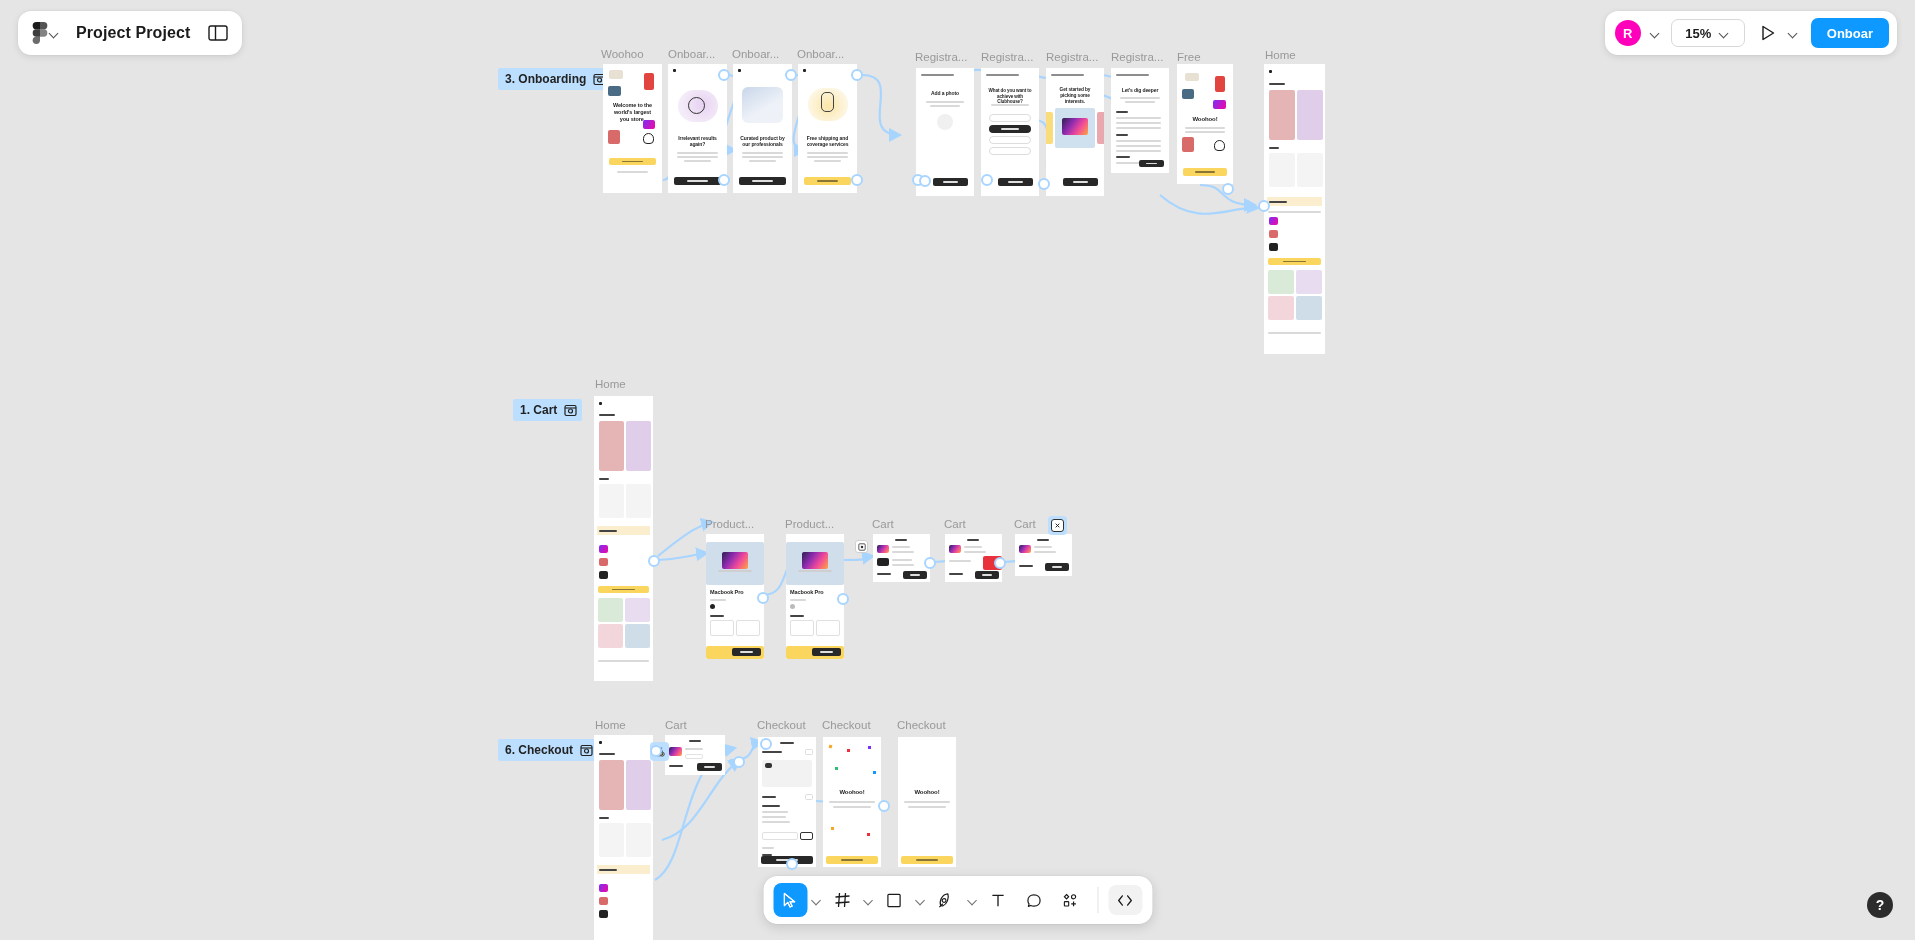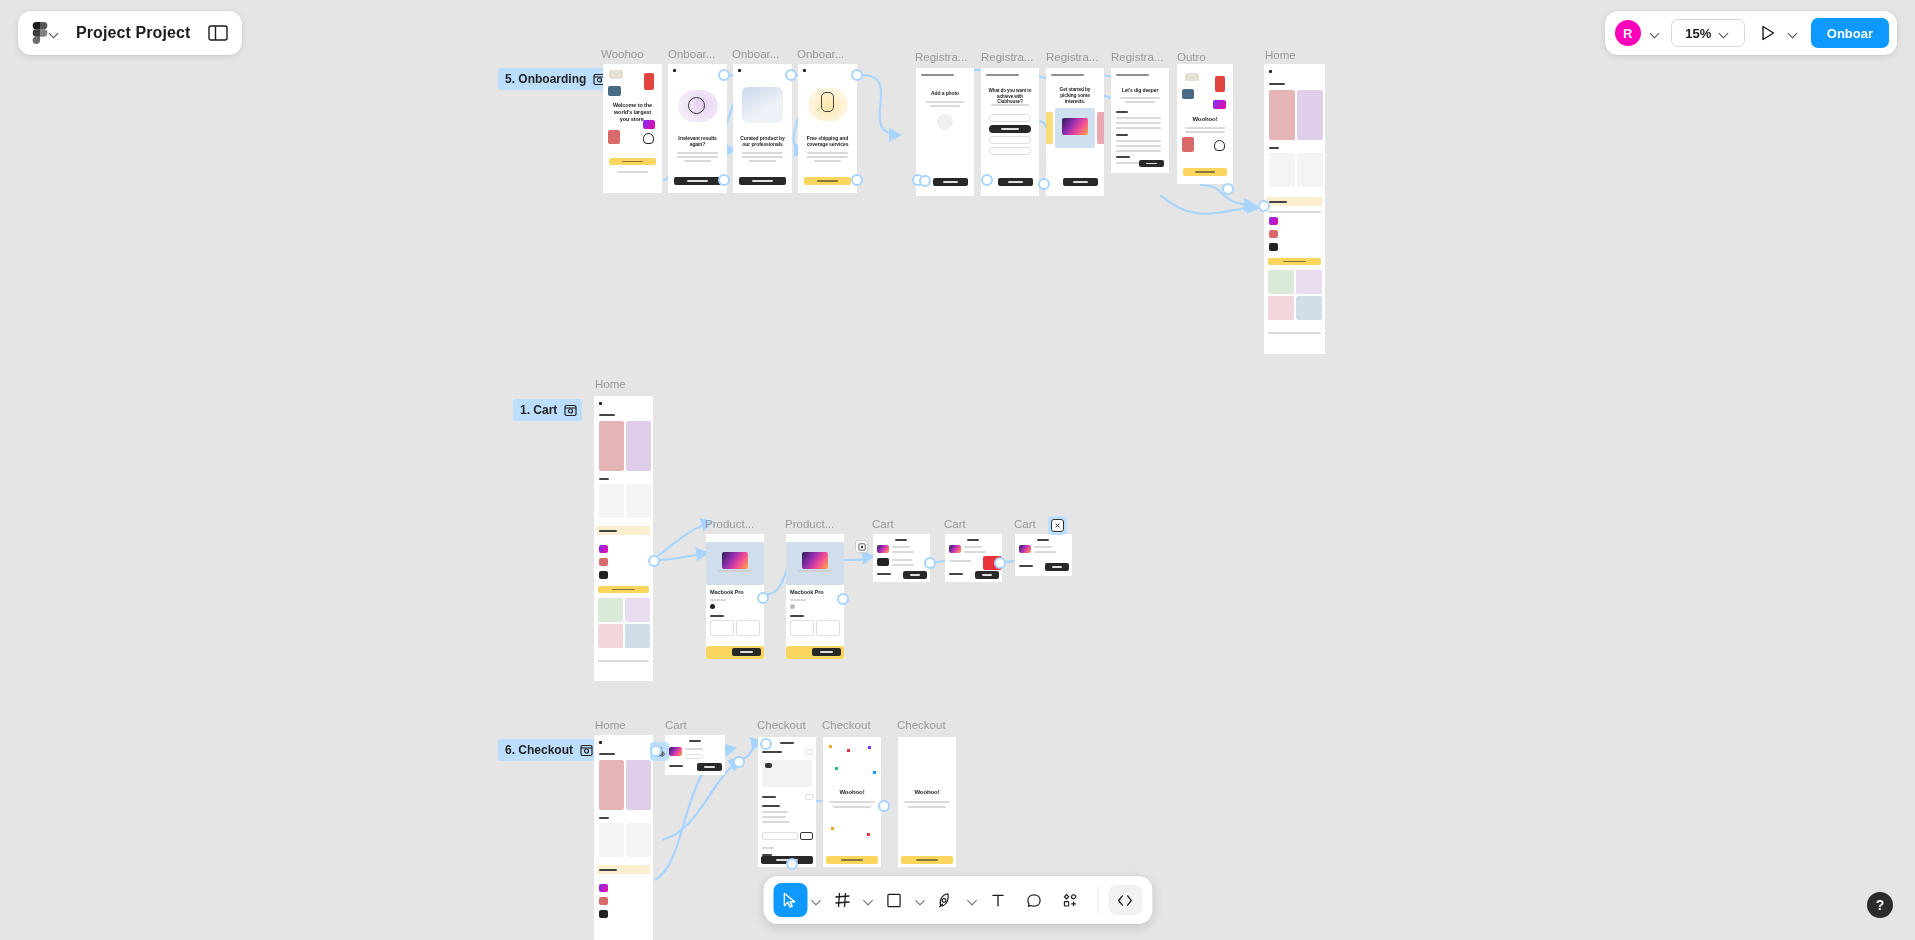--- a/index.html
+++ b/index.html
@@ -221,37 +221,37 @@
       <path d="M655,880 C 690,860 680,760 735,748"></path>
       <path d="M662,840 C 700,830 710,780 740,760"></path>
       <path d="M730,760 C 760,760 745,745 762,742"></path>
       <path d="M790,800 C 830,800 840,805 878,805"></path>
       <path d="M838,858 C 870,858 860,808 880,805"></path>
       <path d="M900,805 C 920,805 905,800 920,800"></path>
     </g>
   </svg>
 
   <div class="section-tag" style="left:498px; top:68px;">
-    <span class="stxt">5. Onboarding</span>
+    <span class="stxt">3. Onboarding</span>
     <svg class="sec-icon" viewBox="0 0 13 13">
       <rect x="1" y="1.5" width="11" height="10" rx="1.4" fill="none" stroke="#222" stroke-width="1.2"></rect>
       <circle cx="6.5" cy="7" r="2" fill="none" stroke="#222" stroke-width="1.2"></circle>
       <line x1="1" y1="4" x2="12" y2="4" stroke="#222" stroke-width="1.1"></line>
     </svg>
   </div>
 
   <div class="frame-label" style="left:601px; top:48px;">Woohoo</div>
   <div class="frame-label" style="left:668px; top:48px;">Onboar...</div>
   <div class="frame-label" style="left:732px; top:48px;">Onboar...</div>
   <div class="frame-label" style="left:797px; top:48px;">Onboar...</div>
   <div class="frame-label" style="left:915px; top:51px;">Registra...</div>
   <div class="frame-label" style="left:981px; top:51px;">Registra...</div>
   <div class="frame-label" style="left:1046px; top:51px;">Registra...</div>
   <div class="frame-label" style="left:1111px; top:51px;">Registra...</div>
-  <div class="frame-label" style="left:1177px; top:51px;">Outro</div>
+  <div class="frame-label" style="left:1177px; top:51px;">Free</div>
   <div class="frame-label" style="left:1265px; top:49px;">Home</div>
 
   <div class="frame" style="left:603px; top:64px; width:59px; height:129px;">
     <div class="img-box" style="left:6px;top:6px;width:14px;height:9px;background:#e8e0d2;"></div>
     <div class="img-box" style="left:41px;top:9px;width:10px;height:17px;background:#e2443f;"></div>
     <div class="img-box" style="left:5px;top:22px;width:13px;height:10px;background:#4a6b84;"></div>
     <div class="title-txt" style="left:6px;right:6px;top:38px;font-size:5.5px;">Welcome to the world's largest you store.</div>
     <div class="img-box" style="left:40px;top:56px;width:12px;height:9px;background:linear-gradient(120deg,#7b2ff7,#f107a3);"></div>
     <div class="img-box" style="left:5px;top:66px;width:12px;height:14px;background:#d96a6a;"></div>
     <div class="ph" style="left:40px;top:69px;width:11px;height:11px;border:1.4px solid #222;border-radius:50% 50% 4px 4px;"></div>

